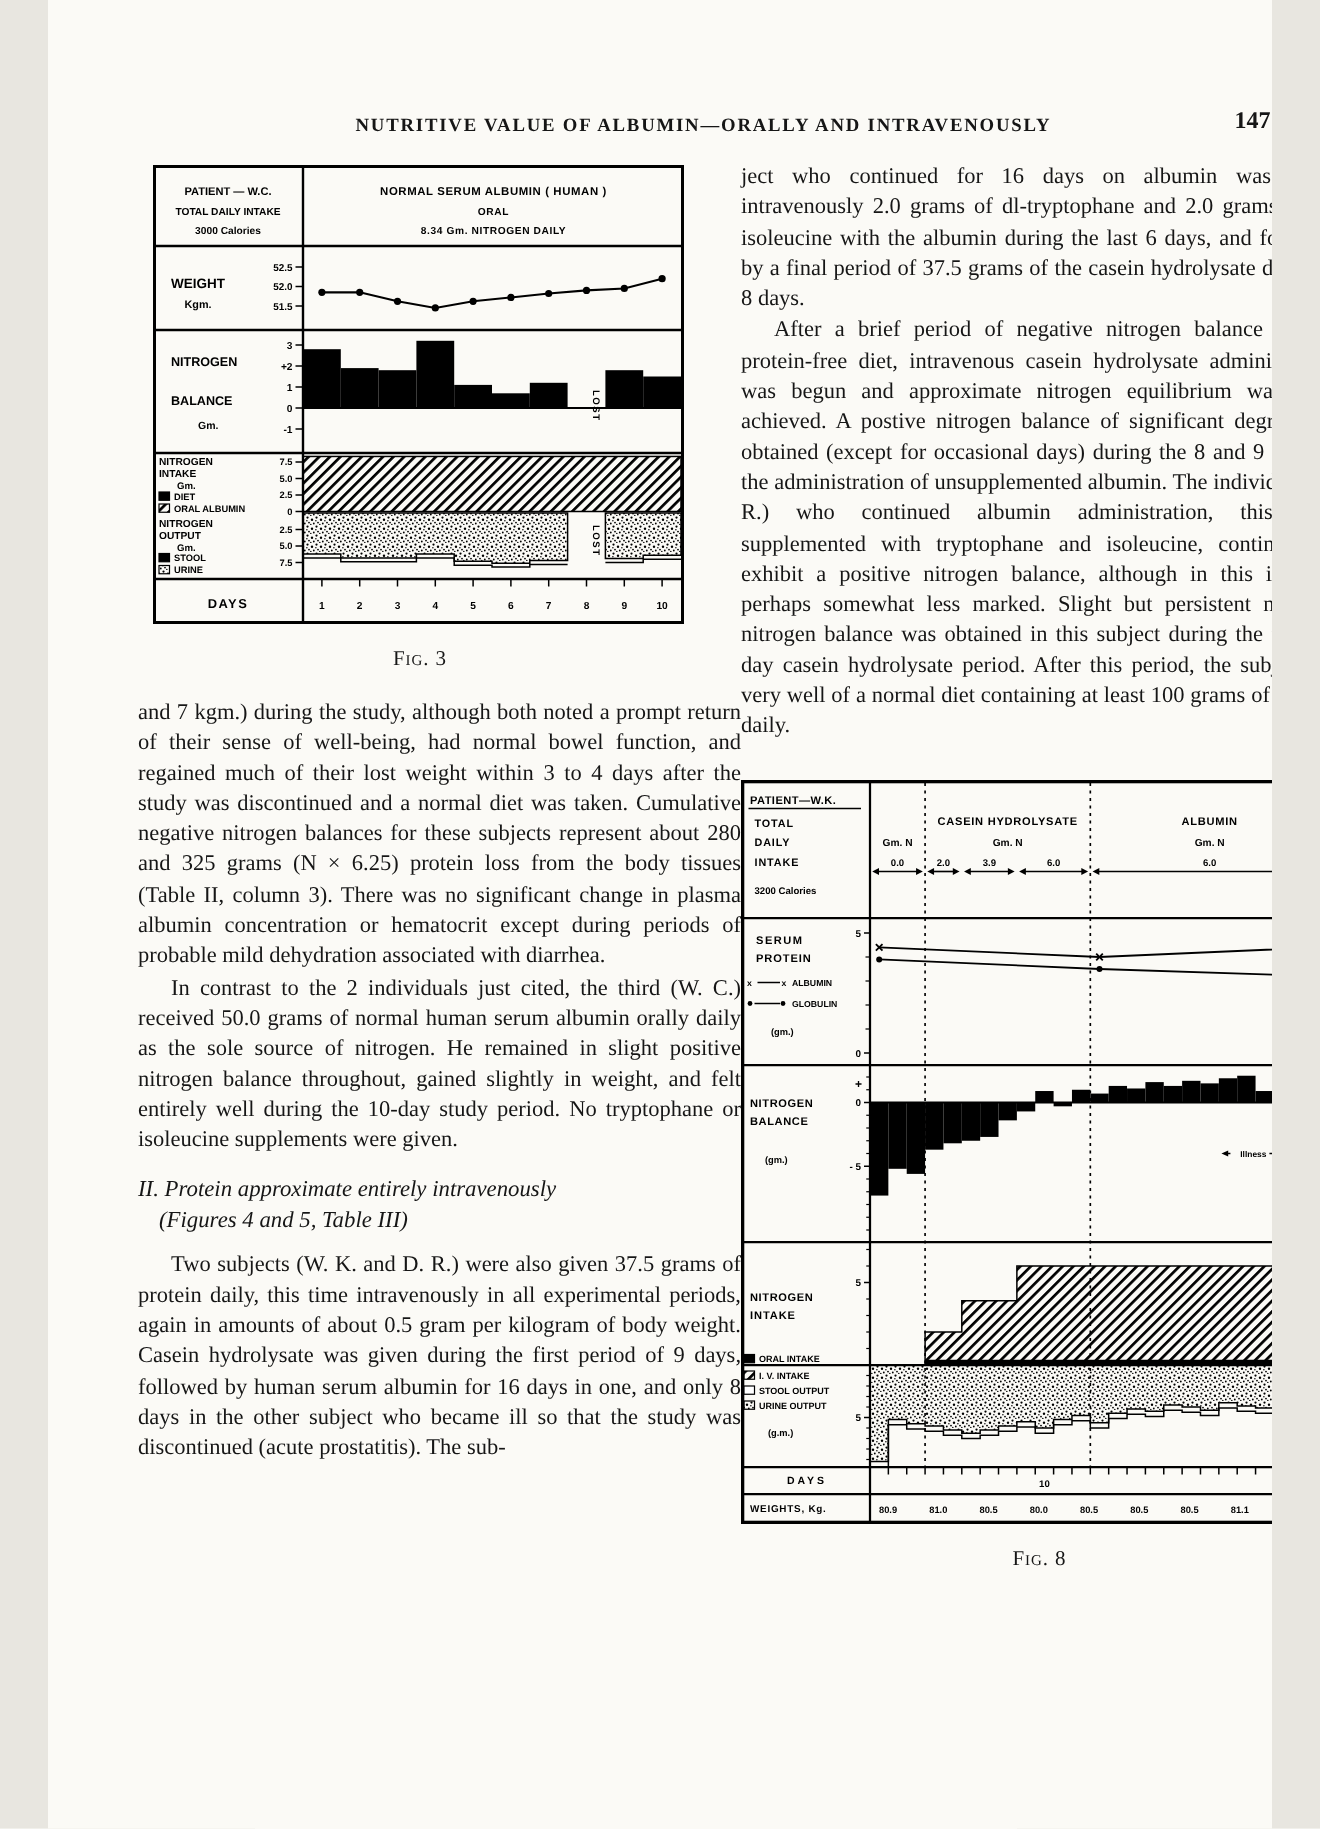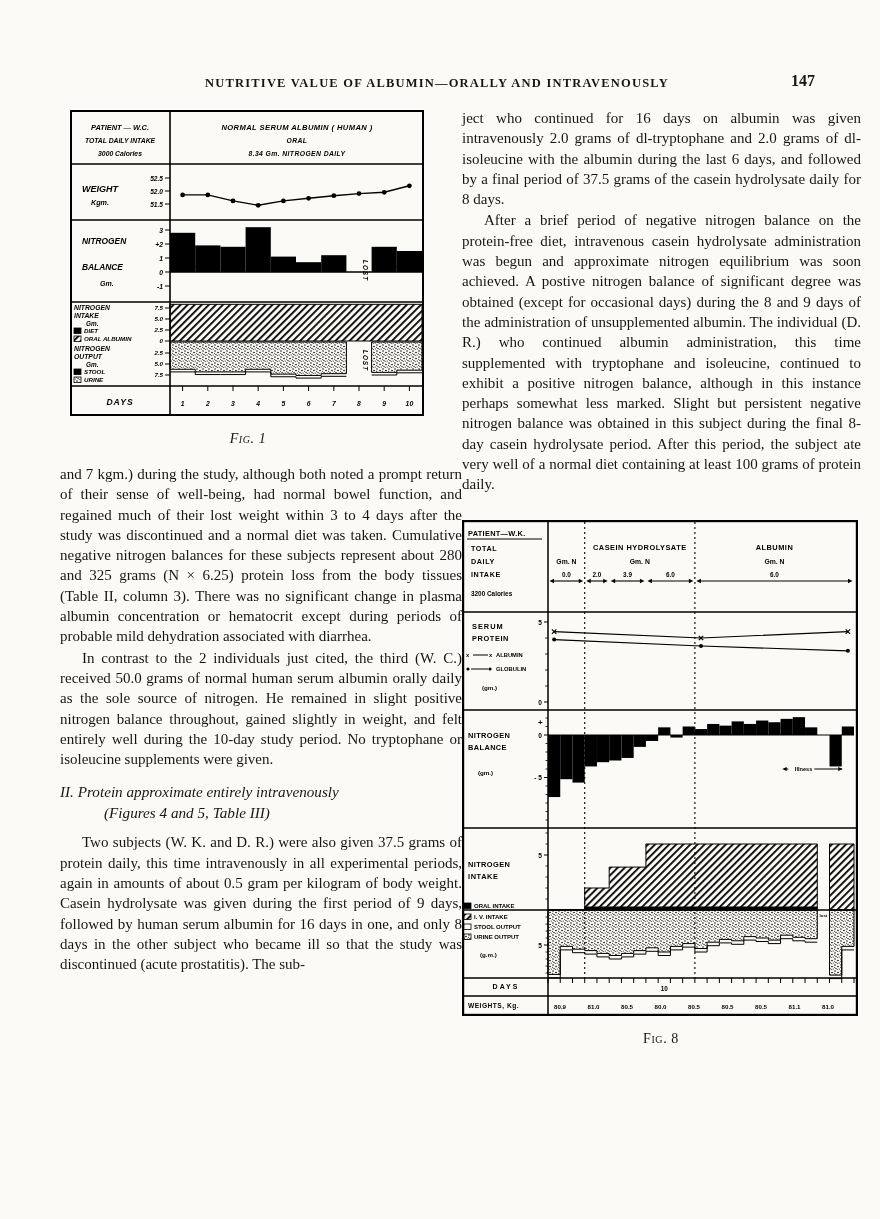--- a/index.html
+++ b/index.html
@@ -1,36 +1,36 @@
 <!DOCTYPE html>
 <html><head>
 <meta charset="utf-8">
 <style>
   html,body{margin:0;padding:0;}
   body{background:#e8e6e0;}
   .page{
-    position:relative;width:880px;height:1219px;margin:0 auto;
+    position:relative;width:816px;height:1219px;margin:0 auto;
     background:#fbfaf6;color:#161616;
     font-family:"Liberation Serif","DejaVu Serif",serif;
     overflow:hidden;
   }
   .running-head{position:absolute;top:76px;left:205px;width:470px;
     font-size:12.5px;font-weight:bold;letter-spacing:1.2px;white-space:nowrap;}
   .page-number{position:absolute;top:72px;left:791px;font-size:16px;font-weight:bold;}
   .col-left{position:absolute;left:60px;top:110px;width:402px;}
   .col-right{position:absolute;left:462px;top:108px;width:399px;}
   .para{font-size:15px;line-height:20.3px;text-align:justify;margin:0;}
   .para.indent{text-indent:22px;}
   .para + .para{margin-top:1px;}
   .fig-caption{font-variant:small-caps;font-size:14px;letter-spacing:.6px;
     text-align:center;margin-top:11px;}
-  .fig3-wrap{margin-left:10px;width:356px;font-style:italic;}
+  .fig3-wrap{margin-left:10px;width:356px;}
   .fig4-wrap{margin-top:25px;width:398px;}
   .section-heading{font-style:italic;font-size:15.2px;line-height:20.5px;margin-top:13px;}
-  .section-heading .sub{display:block;margin-left:44px;}
+  .section-heading .sub{display:block;margin-left:14px;}
   .body-text-block{margin-top:17px;}
   svg text{fill:#000;}
 </style>
 </head>
 <body>
 
 <div class="page">
 
   <div class="running-head">NUTRITIVE VALUE OF ALBUMIN—ORALLY AND INTRAVENOUSLY</div>
   <div class="page-number">147</div>
@@ -155,21 +155,21 @@
             <line x1="238.6" y1="276" x2="238.6" y2="281" stroke="#000" stroke-width="1"></line>
             <text x="263.79999999999995" y="296" font-size="6.8" font-weight="bold" font-family="&quot;Liberation Sans&quot;,&quot;DejaVu Sans&quot;,sans-serif" text-anchor="middle">7</text>
             <line x1="263.79999999999995" y1="276" x2="263.79999999999995" y2="281" stroke="#000" stroke-width="1"></line>
             <text x="289" y="296" font-size="6.8" font-weight="bold" font-family="&quot;Liberation Sans&quot;,&quot;DejaVu Sans&quot;,sans-serif" text-anchor="middle">8</text>
             <line x1="289" y1="276" x2="289" y2="281" stroke="#000" stroke-width="1"></line>
             <text x="314.2" y="296" font-size="6.8" font-weight="bold" font-family="&quot;Liberation Sans&quot;,&quot;DejaVu Sans&quot;,sans-serif" text-anchor="middle">9</text>
             <line x1="314.2" y1="276" x2="314.2" y2="281" stroke="#000" stroke-width="1"></line>
             <text x="339.4" y="296" font-size="6.8" font-weight="bold" font-family="&quot;Liberation Sans&quot;,&quot;DejaVu Sans&quot;,sans-serif" text-anchor="middle">10</text>
             <line x1="339.4" y1="276" x2="339.4" y2="281" stroke="#000" stroke-width="1"></line>
           </svg></div>
-      <div class="fig-caption">Fig. 1</div>
+      <div class="fig-caption">Fig. 3</div>
     </div>
     <div class="body-text-block">
       <p class="para">and 7 kgm.) during the study, although both noted a prompt return of their sense of well-being, had normal bowel function, and regained much of their lost weight within 3 to 4 days after the study was discontinued and a normal diet was taken.  Cumulative negative nitrogen balances for these subjects represent about 280 and 325 grams (N × 6.25) protein loss from the body tissues (Table II, column 3).  There was no significant change in plasma albumin concentration or hematocrit except during periods of probable mild dehydration associated with diarrhea.</p>
       <p class="para indent">In contrast to the 2 individuals just cited, the third (W. C.) received 50.0 grams of normal human serum albumin orally daily as the sole source of nitrogen.  He remained in slight positive nitrogen balance throughout, gained slightly in weight, and felt entirely well during the 10-day study period.  No tryptophane or isoleucine supplements were given.</p>
       <div class="section-heading">
         <span>II. Protein approximate entirely intravenously</span>
         <span class="sub">(Figures 4 and 5, Table III)</span>
       </div>
       <p class="para indent" style="margin-top:9px;">Two subjects (W. K. and D. R.) were also given 37.5 grams of protein daily, this time intravenously in all experimental periods, again in amounts of about 0.5 gram per kilogram of body weight.  Casein hydrolysate was given during the first period of 9 days, followed by human serum albumin for 16 days in one, and only 8 days in the other subject who became ill so that the study was discontinued (acute prostatitis).  The sub-</p>
     </div>

